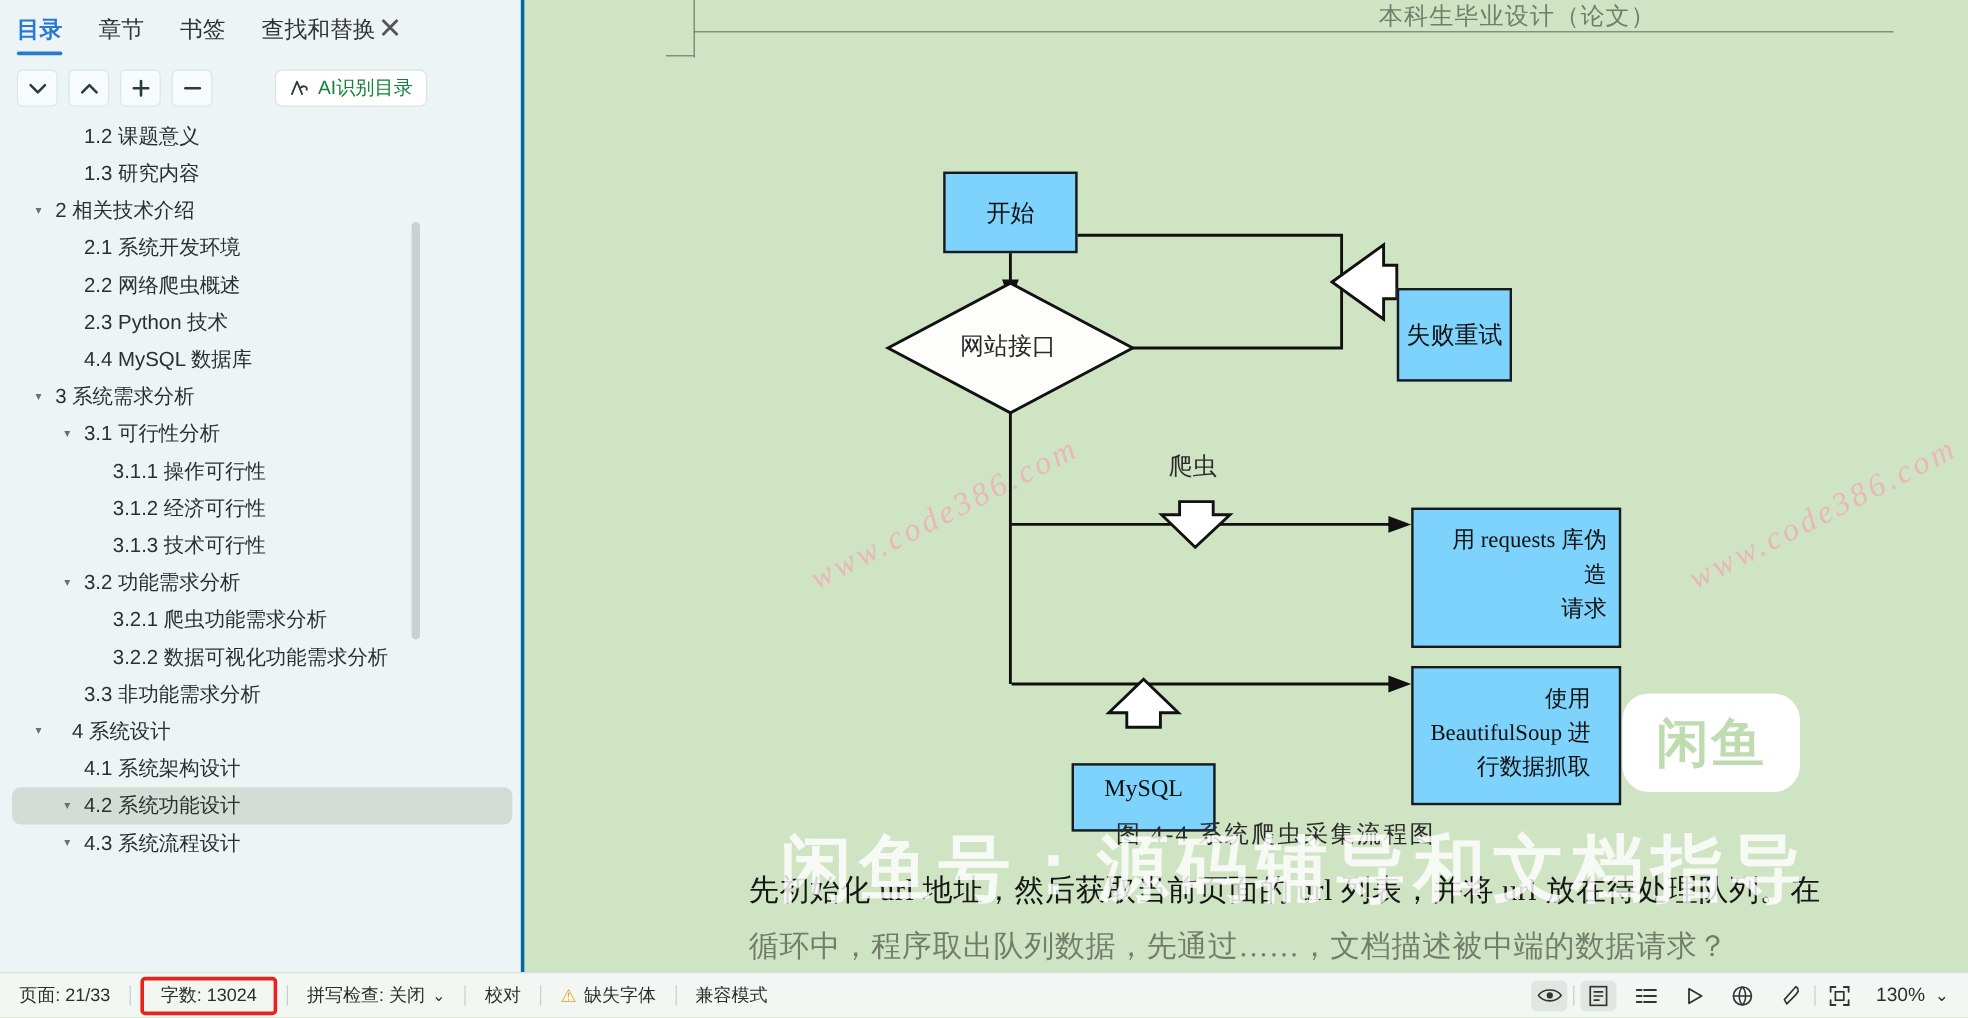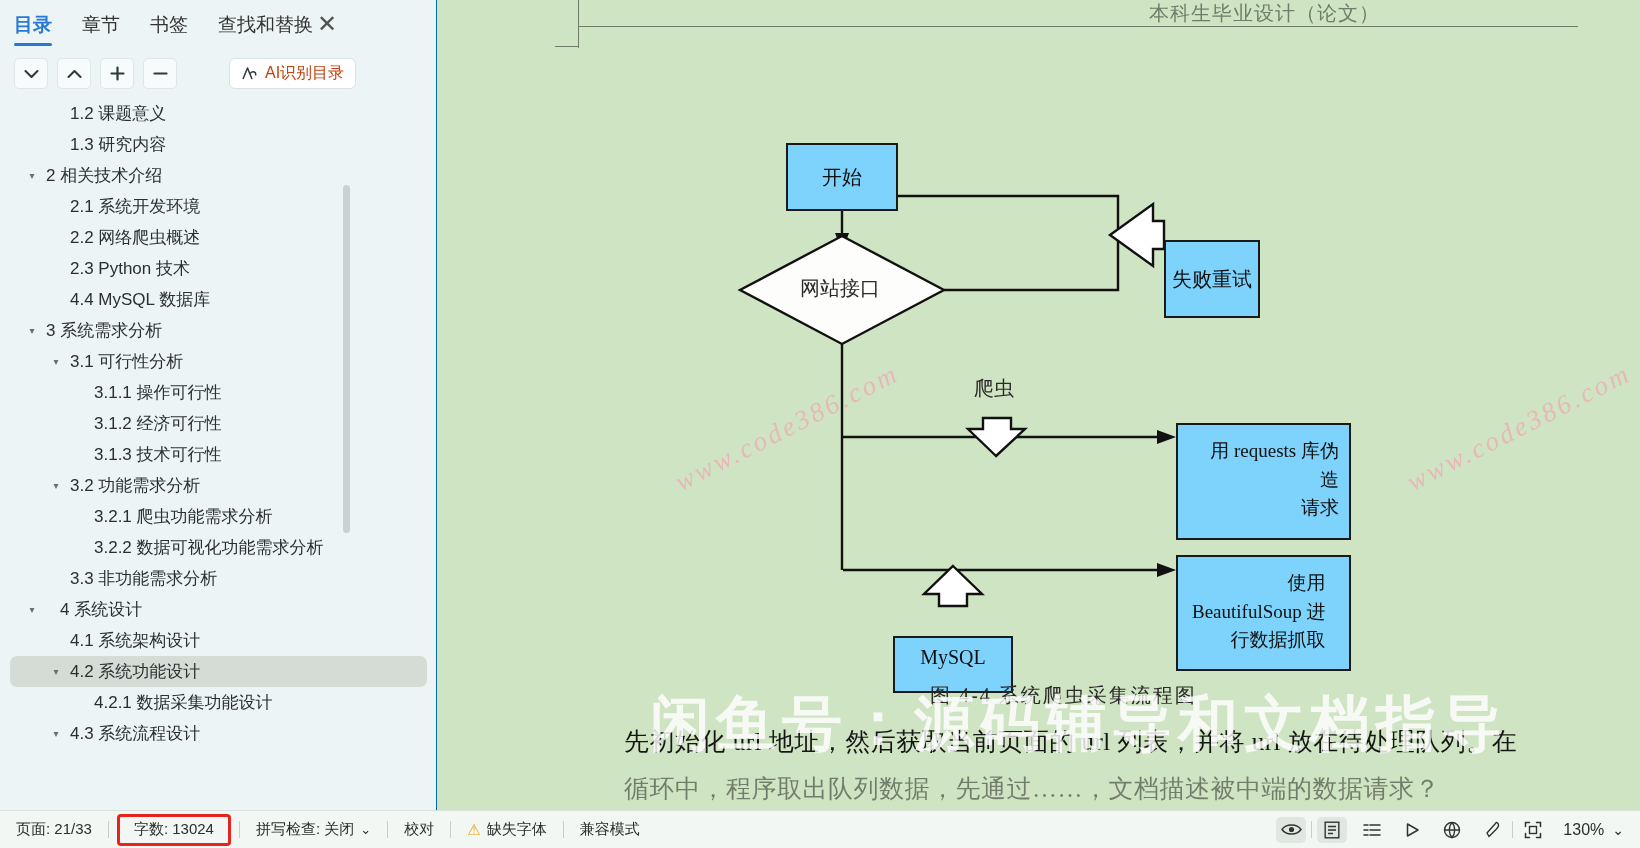--- a/index.html
+++ b/index.html
@@ -81,21 +81,21 @@
     background: #ffffff; border-radius: 22px;
     display: flex; align-items: center; justify-content: center;
   }
   .xianyu-logo span {
     font-size: 44px; font-weight: bold; color: #bfdcb0; letter-spacing: 2px;
   }
 
   
   .sidebar {
     position: absolute; left: 0; top: 0; width: 437px; height: 810px;
-    background: #edf4f5; border-right: 1px solid #0369a1;
+    background: #edf4f5; border-right: 3px solid #0369a1;
     overflow: hidden;
   }
   .sb-tabs {
     position: relative; height: 52px; padding: 12px 0 0 14px;
     display: flex; align-items: flex-start;
   }
   .sb-tab {
     font-size: 19px; color: #333; padding: 0 0 8px 0; margin-right: 30px;
     cursor: pointer; position: relative; white-space: nowrap;
   }
@@ -116,21 +116,21 @@
   .tb-btn {
     width: 34px; height: 31px; margin-right: 9px;
     background: #f7fbfb; border: 1px solid #dde7e8; border-radius: 5px;
     display: flex; align-items: center; justify-content: center;
     cursor: pointer; color: #2c3a3c;
   }
   .tb-ai {
     position: absolute; left: 229px; top: 6px; height: 31px;
     padding: 0 11px; background: #ffffff; border: 1px solid #d9e3e4;
     border-radius: 6px; display: flex; align-items: center; gap: 7px;
-    font-size: 16px; color: #c2410c; cursor: pointer; white-space: nowrap;
+    font-size: 16px; color: #15803d; cursor: pointer; white-space: nowrap;
   }
   .toc-list {
     position: absolute; left: 0; top: 98px; width: 437px; height: 670px;
     overflow: hidden;
   }
   .toc-item {
     position: relative; height: 31px; display: flex; align-items: center;
     font-size: 17px; color: #2b2f30; cursor: pointer; margin: 0 10px;
     border-radius: 7px; white-space: nowrap;
   }
@@ -245,20 +245,23 @@
     <div class="fc-body" style="left:624px; top:725px;">先初始化 url 地址，然后获取当前页面的 url 列表，并将 url 放在待处理队列。在</div>
 
     <div class="fc-body2" style="left:624px; top:772px;">循环中，程序取出队列数据，先通过……，文档描述被中端的数据请求？</div>
 
     <div class="wm-code" style="left:-14px; top:470px;">www.code386.com</div>
     <div class="wm-code" style="left:670px; top:470px;">www.code386.com</div>
     <div class="wm-code" style="left:1402px; top:470px;">www.code386.com</div>
 
     <div class="wm-xianyu-text">闲鱼号：源码辅导和文档指导</div>
 
+    <div class="xianyu-logo">
+      <span>闲鱼</span>
+    </div>
   </div>
 
   <div class="sidebar">
 
     <div class="sb-tabs">
       <div class="sb-tab active">
         <span>目录</span>
       </div>
       <div class="sb-tab">
         <span>章节</span>
@@ -372,24 +375,20 @@
           <span class="toc-caret">▾</span>
           <span class="toc-label" style="margin-left: 20px;">4  系统设计</span>
         </div>
         <div class="toc-item" style="padding-left: 38px;">
           <span class="toc-caret blank"></span>
           <span class="toc-label" style="margin-left: 6px;">4.1  系统架构设计</span>
         </div>
         <div class="toc-item sel" style="padding-left: 38px;">
           <span class="toc-caret">▾</span>
           <span class="toc-label" style="margin-left: 6px;">4.2  系统功能设计</span>
-        </div>
-        <div class="toc-item" style="padding-left: 62px;">
-          <span class="toc-caret blank"></span>
-          <span class="toc-label" style="margin-left: 6px;">4.2.1 数据采集功能设计</span>
         </div>
         <div class="toc-item" style="padding-left: 38px;">
           <span class="toc-caret">▾</span>
           <span class="toc-label" style="margin-left: 6px;">4.3  系统流程设计</span>
         </div>
       </div>
     <div class="sb-scrollbar"></div>
   </div>
 
   <div class="statusbar">

